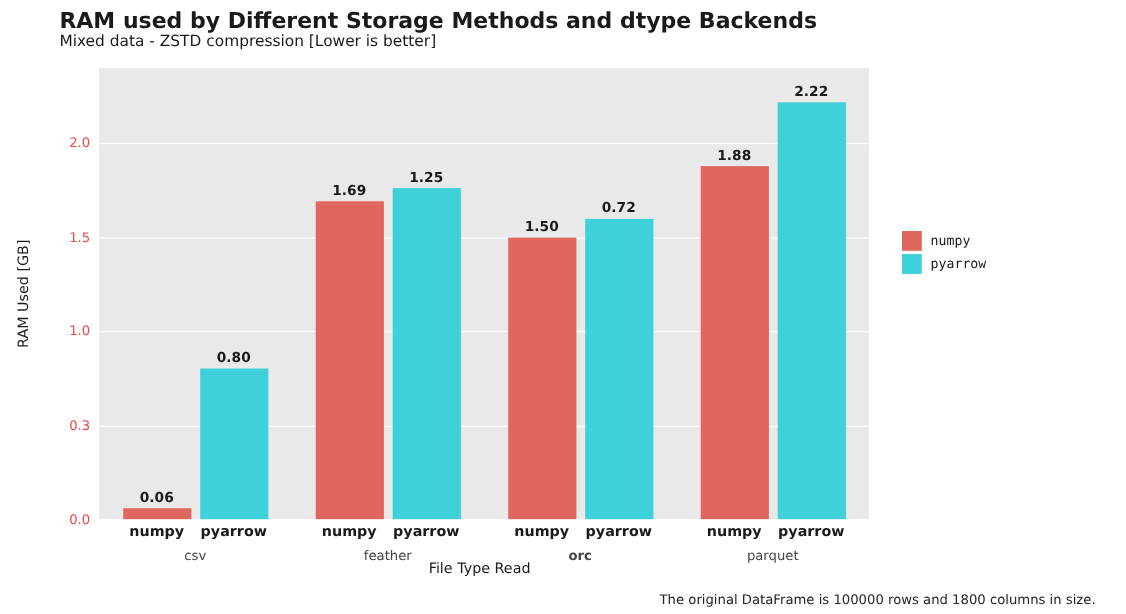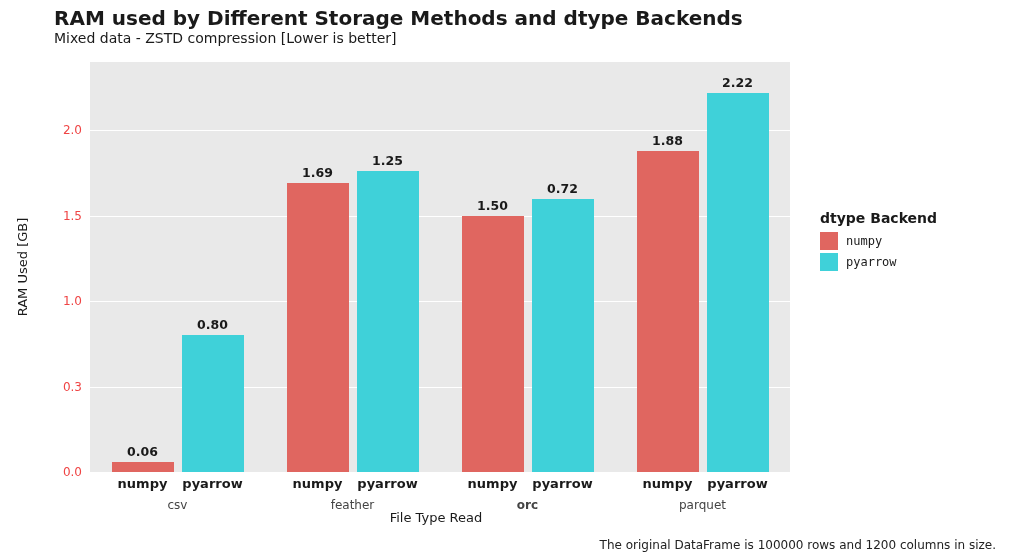--- a/index.html
+++ b/index.html
@@ -176,24 +176,23 @@
       <div class="bar numpy" style="left: 546.5px; width: 62px; height: 321.167px;"></div>
       <div class="bar-label" style="left: 577.5px; top: 85.8333px;">1.88</div>
       <div class="axis-xtick" style="left: 577.5px; top: 414px;">numpy</div>
       <div class="bar pyarrow" style="left: 616.5px; width: 62px; height: 379.25px;"></div>
       <div class="bar-label" style="left: 647.5px; top: 27.75px;">2.22</div>
       <div class="axis-xtick" style="left: 647.5px; top: 414px;">pyarrow</div>
       <div class="group-label" style="left: 612.5px; top: 436px;">parquet</div>
     </div>
 
   <div class="xlabel">File Type Read</div>
-  <div class="caption">The original DataFrame is 100000 rows and 1200 columns in size.</div>
+  <div class="caption">The original DataFrame is 100000 rows and 1800 columns in size.</div>
 
   <div class="legend">
-    <div class="legend-title">dtype Backend</div>
     <div class="legend-row">
       <span class="swatch numpy"></span>
       <span>numpy</span>
     </div>
     <div class="legend-row">
       <span class="swatch pyarrow"></span>
       <span>pyarrow</span>
     </div>
   </div>
 

